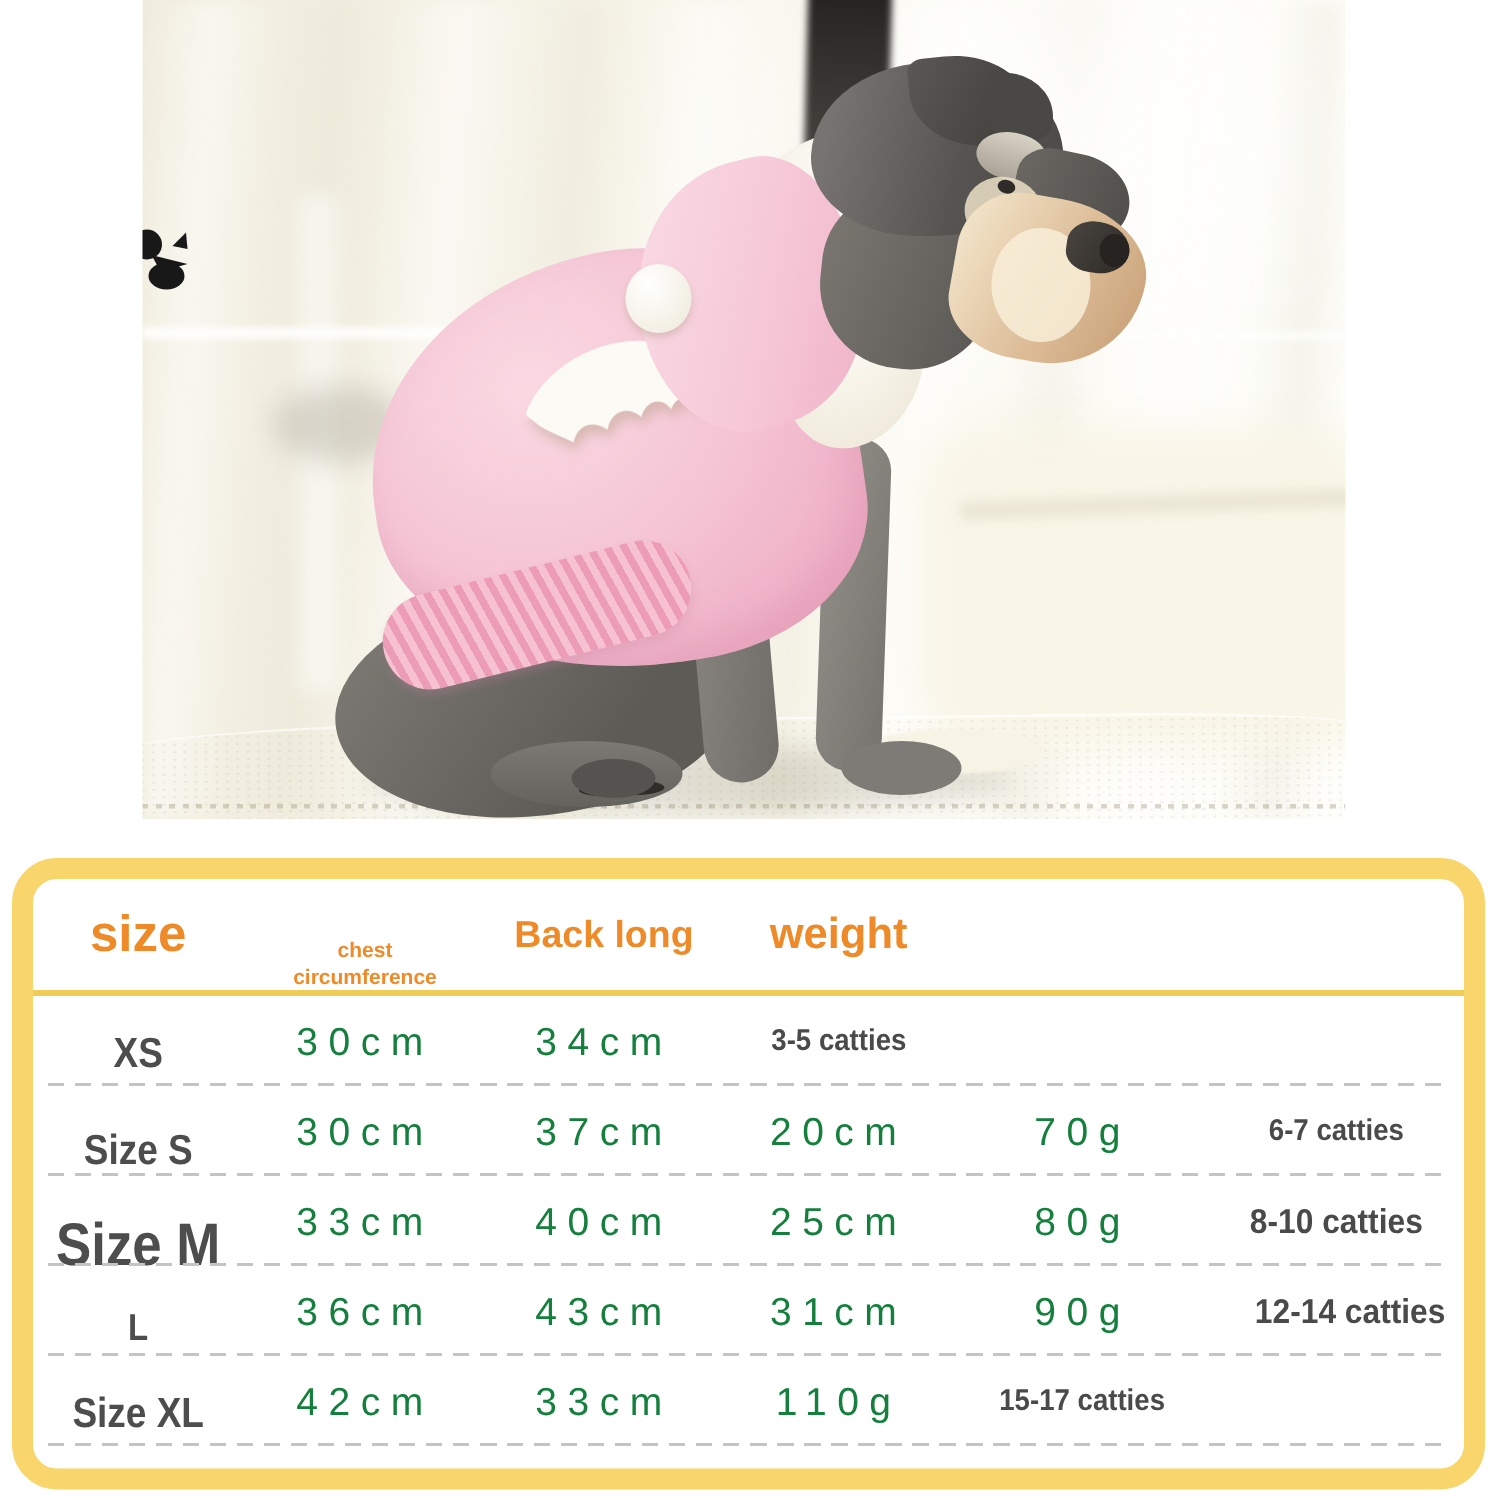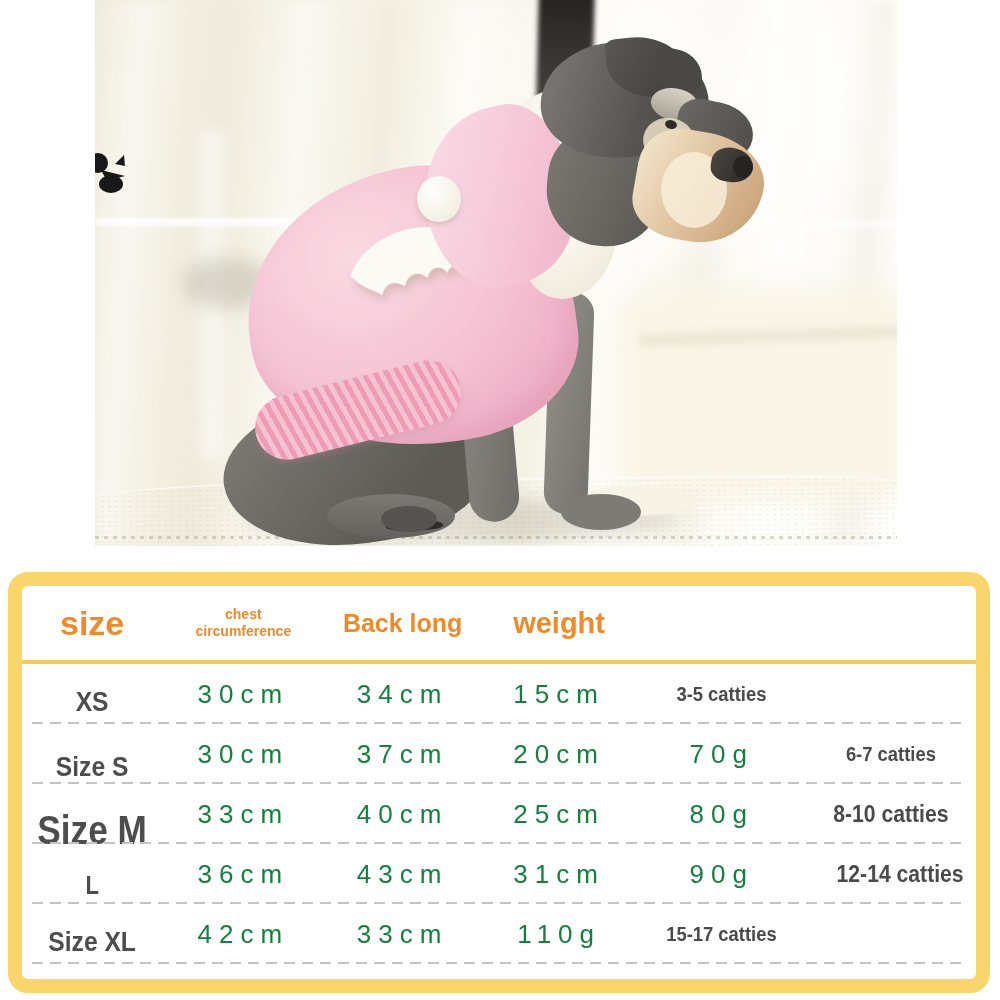--- a/index.html
+++ b/index.html
@@ -94,32 +94,32 @@
   .beard-hl{left:566px;top:152px;width:66px;height:76px;border-radius:50%;
       background:rgba(248,238,216,.85);}
   .nose{left:616px;top:148px;width:42px;height:34px;border-radius:50% 60% 55% 45%;
       background:linear-gradient(115deg,#4a453f,#2c2926);transform:rotate(8deg);}
   .nose-tip{left:638px;top:156px;width:20px;height:22px;border-radius:50%;background:#262320;}
   .eye{left:570px;top:120px;width:12px;height:9px;border-radius:50%;background:#2e2b28;
       transform:rotate(14deg);}
 
   
   .size-card{position:absolute;left:8px;top:572px;width:982px;height:421px;
-      box-sizing:border-box;border:14px solid #F9D66B;border-radius:20px;background:#ffffff;
+      box-sizing:border-box;border:14px solid #F9D66B;border-radius:30px;background:#ffffff;
       overflow:hidden;}
   .thead,.trow{display:grid;grid-template-columns:14.7% 17% 16.4% 16.4% 17.7% 17.8%;}
   .thead{height:74px;border-bottom:4px solid #F0CC59;}
   .trow{height:60px;position:relative;}
   .trow::after{content:"";position:absolute;left:10px;right:10px;bottom:0;height:2px;
       background:repeating-linear-gradient(90deg,#c4c4c4 0 11px,transparent 11px 18px);}
   .cell{display:flex;align-items:center;justify-content:center;text-align:center;}
   .hcell{color:#EF8A28;font-weight:bold;}
   .h-size{font-size:34px;}
   .h-jinwei{font-size:29px;}
-  .h-chest{font-size:14px;line-height:1.25;}
+  .h-chest{font-size:14px;line-height:1.25;align-items:flex-end;}
   .h-chest span{display:inline-block;max-width:96px;}
   .h-back{font-size:25px;}
   .h-weight{font-size:29px;}
   .h-rec{font-size:19px;}
   .c-size{font-size:28px;font-weight:bold;color:#4d4d4d;transform:scaleX(.88) translateY(8px);}
   .c-val{font-size:26px;color:#15803d;letter-spacing:7px;font-weight:400;}
   .c-rec{font-size:20px;font-weight:bold;color:#4a4a4a;transform:scaleX(.92);}
   .trow:nth-of-type(1) .c-size{font-size:30px;transform:scaleX(.88) translateY(6px);}
   .trow:nth-of-type(3) .c-size{transform:scaleX(.88) translateY(13px);}
   .trow:nth-of-type(4) .c-size{font-size:40px;transform:scaleX(.88) translateY(16px);}
@@ -191,21 +191,20 @@
           <span>chest circumference</span>
         </div>
       <div class="cell hcell h-back">Back long</div>
       <div class="cell hcell h-weight">weight</div>
     </div>
 
     <div class="trow">
       <div class="cell c-size">XS</div>
       <div class="cell c-val">30cm</div>
       <div class="cell c-val">34cm</div>
-      <div class="cell c-val">15cm</div>
       <div class="cell c-rec">3-5 catties</div>
     </div>
     <div class="trow">
       <div class="cell c-size">Size S</div>
       <div class="cell c-val">30cm</div>
       <div class="cell c-val">37cm</div>
       <div class="cell c-val">20cm</div>
       <div class="cell c-val">70g</div>
       <div class="cell c-rec">6-7 catties</div>
     </div>

